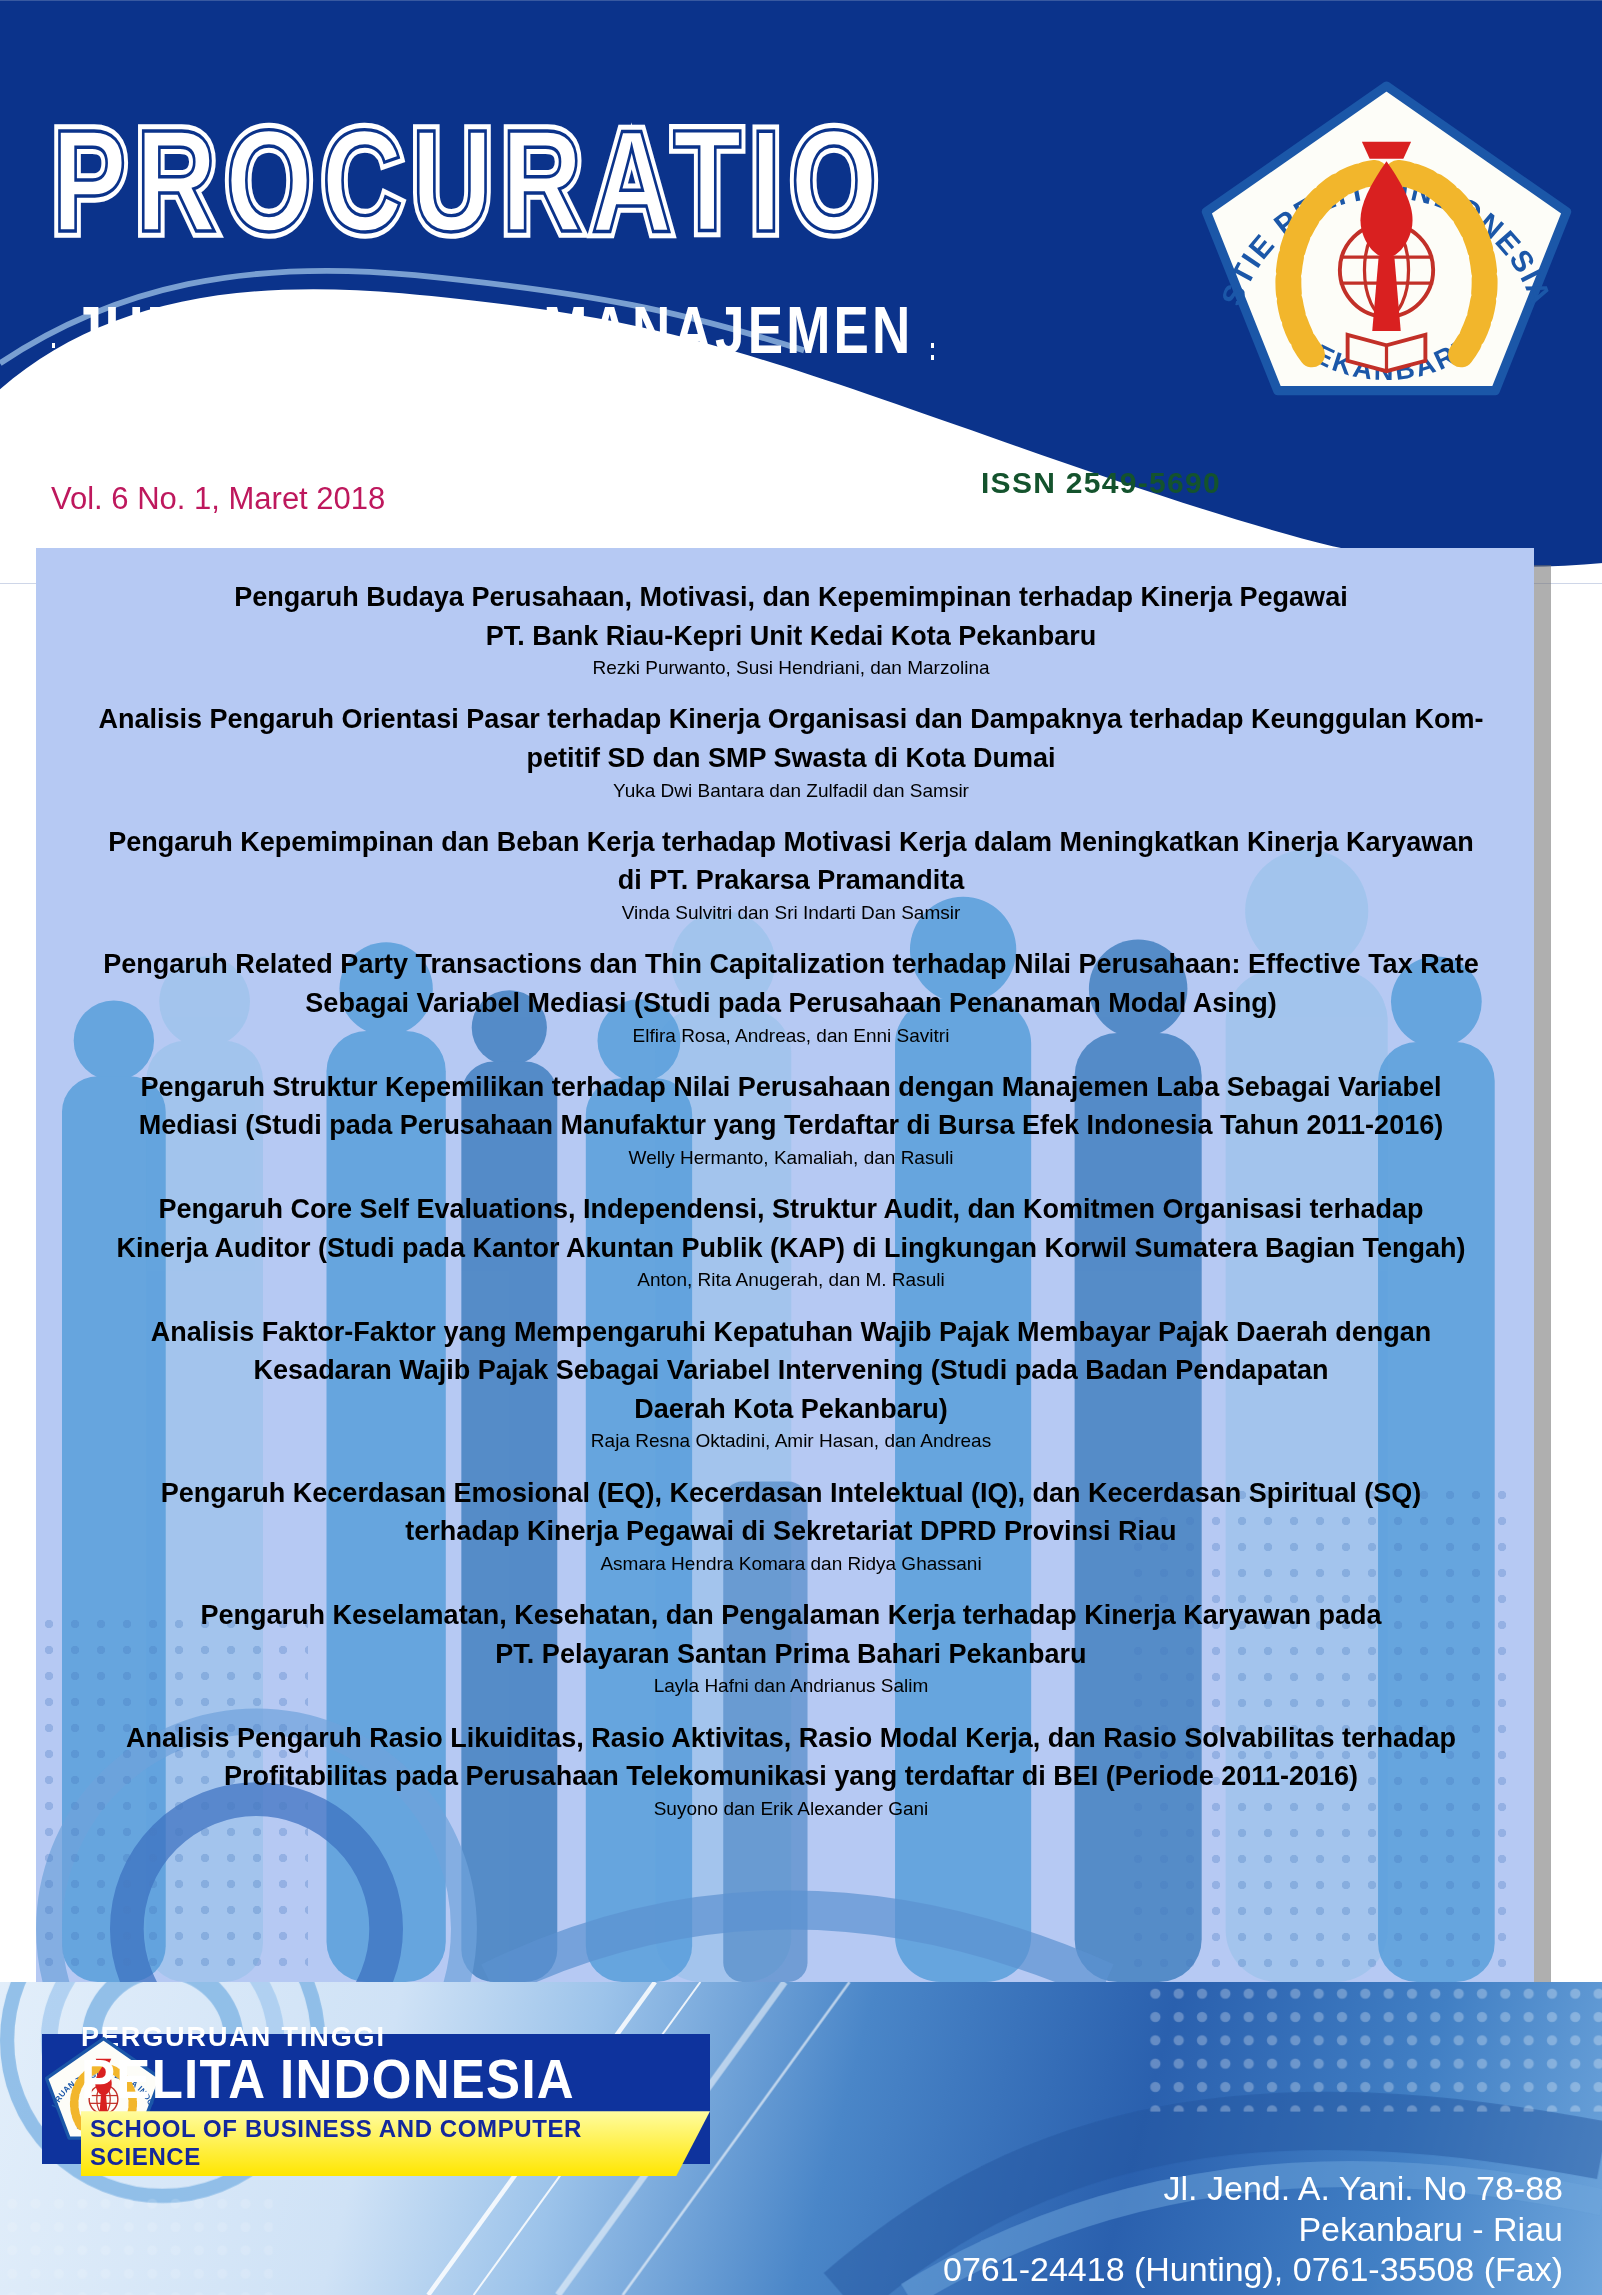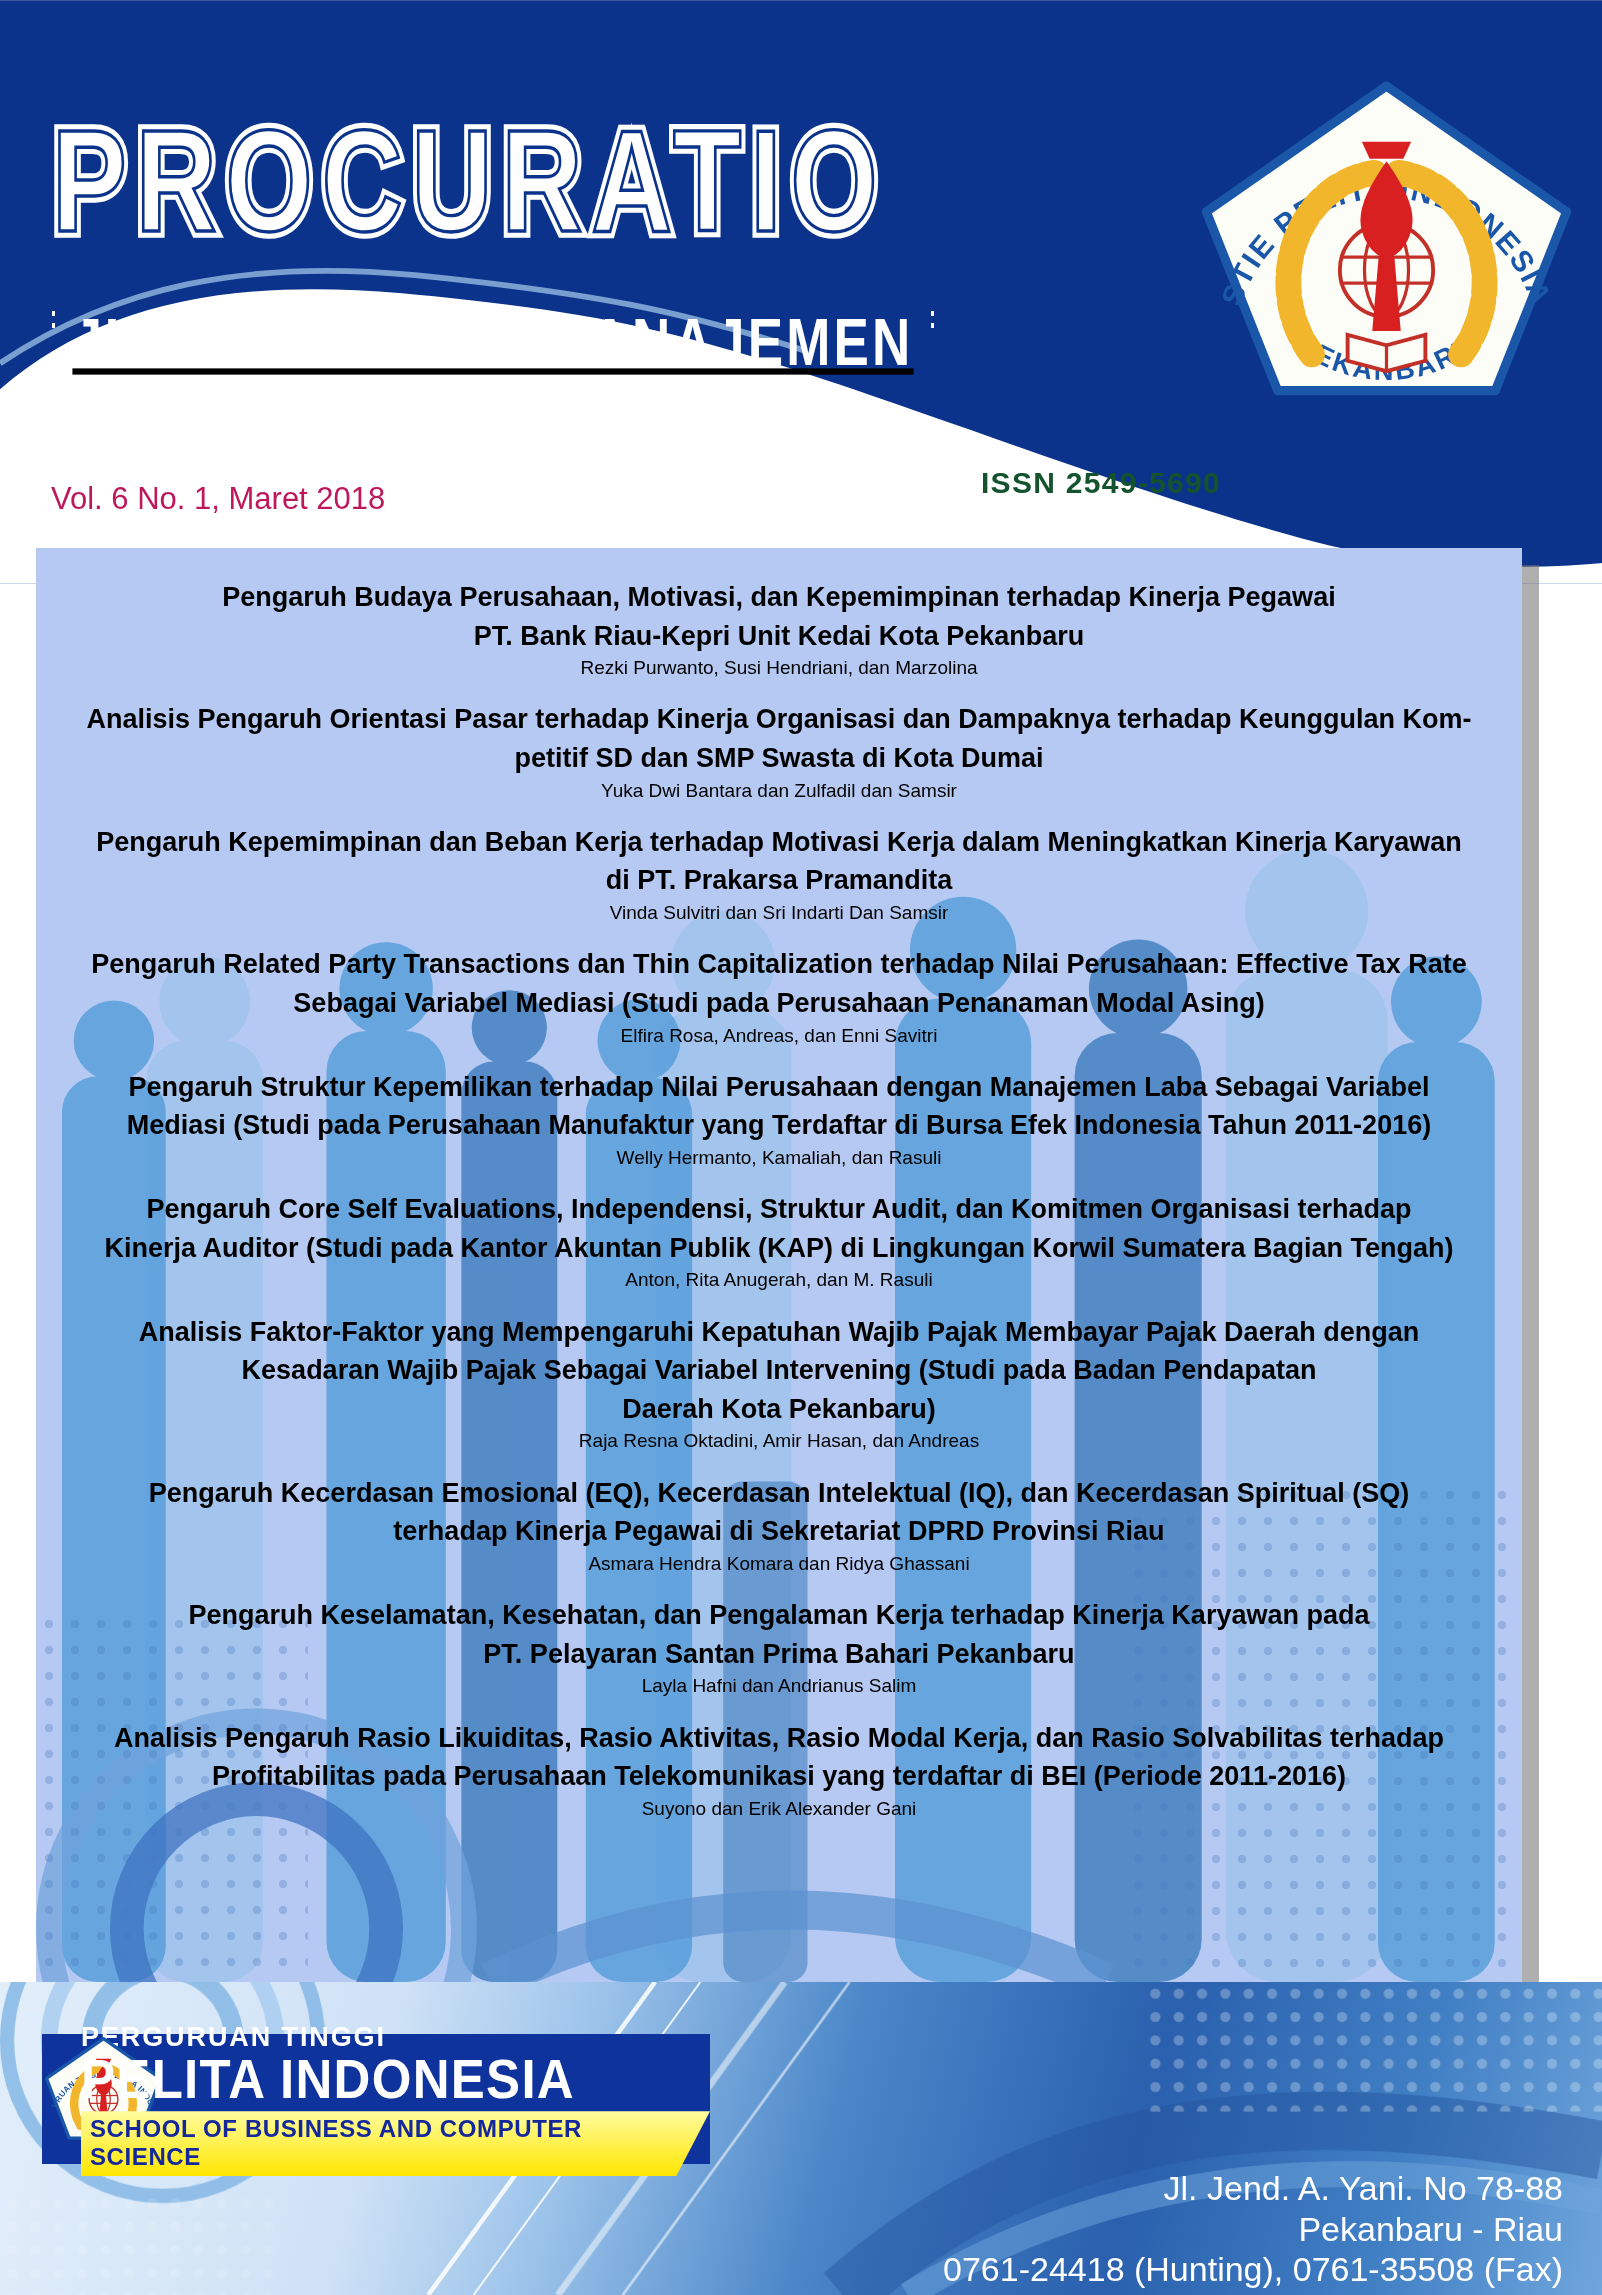--- a/index.html
+++ b/index.html
@@ -12,33 +12,33 @@
   .header svg.swoosh{position:absolute;left:0;top:0;}
   .masthead{position:absolute;left:52px;top:97px;width:973px;}
   .journal-title-wrap{position:relative;height:162px;transform:scaleY(1.30);transform-origin:top left;}
   .journal-title-wrap span{
     position:absolute;left:0;top:0;white-space:nowrap;
     font-size:112px;font-weight:bold;letter-spacing:9px;
     font-family:"Liberation Sans",sans-serif;
   }
   .jt-base{color:#ffffff;-webkit-text-stroke:10.4px #ffffff;}
   .jt-line{color:transparent;-webkit-text-stroke:2.6px #0b338b;}
-  .journal-subtitle-row{display:flex;align-items:flex-start;gap:17px;margin-top:52px;width:882px;text-decoration:underline;}
+  .journal-subtitle-row{display:flex;align-items:flex-end;gap:17px;margin-top:40px;width:882px;}
   .rule-double{width:78px;height:17px;border-top:5.2px solid #fff;border-bottom:5.2px solid #fff;box-sizing:border-box;}
   .journal-subtitle{
     color:#ffffff;font-size:53px;font-weight:bold;letter-spacing:3.2px;white-space:nowrap;
     transform:scaleY(1.25);transform-origin:center;
   }
   .badge-top{position:absolute;left:1192px;top:77px;}
   .issue-info{position:absolute;left:51px;top:481px;font-size:31px;color:#be185d;}
   .issn{position:absolute;right:58px;top:466px;font-size:30px;font-weight:bold;color:#14532d;letter-spacing:1.3px;text-align:center;}
   
   .panel{
     position:absolute;left:36px;top:548px;width:1486px;height:1434px;
-    background:#b6c9f3;box-shadow:17px 17px 0 rgba(110,110,110,.55);
+    background:#b6c9f3;box-shadow:17px 17px 0 rgba(110,110,110,.55);padding-left:12px;
   }
   .panel-decor{position:absolute;left:0;top:0;width:100%;height:100%;overflow:hidden;}
   .panel-dots{
     position:absolute;background-image:radial-gradient(circle,rgba(70,120,190,.30) 3.9px,transparent 4.5px);
     background-size:26px 26px;
   }
   .article-list{
     position:relative;box-sizing:border-box;width:100%;height:100%;
     padding:30px 19.5px 19.5px 19.5px;display:flex;flex-direction:column;gap:19px;
     text-align:center;

